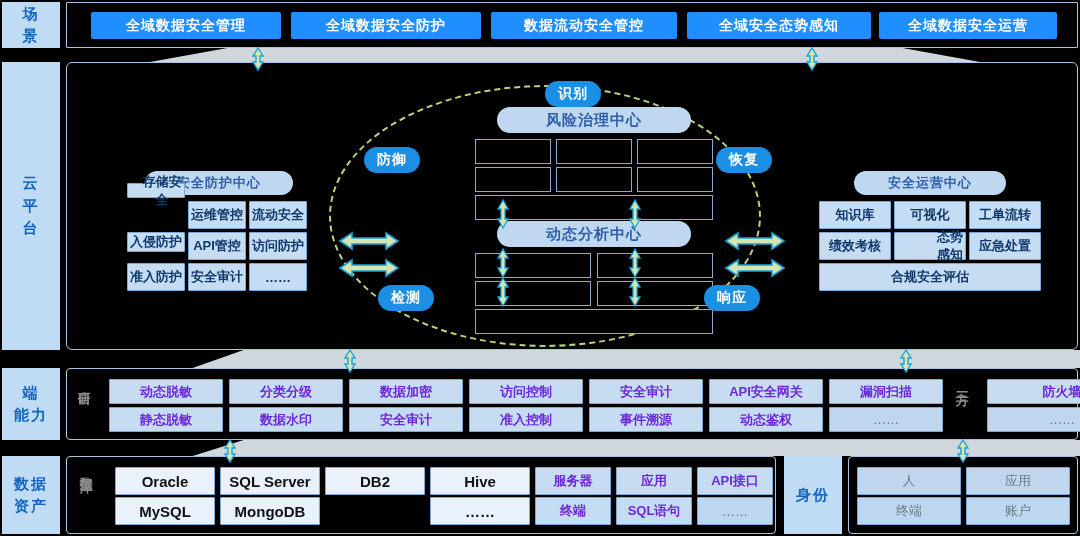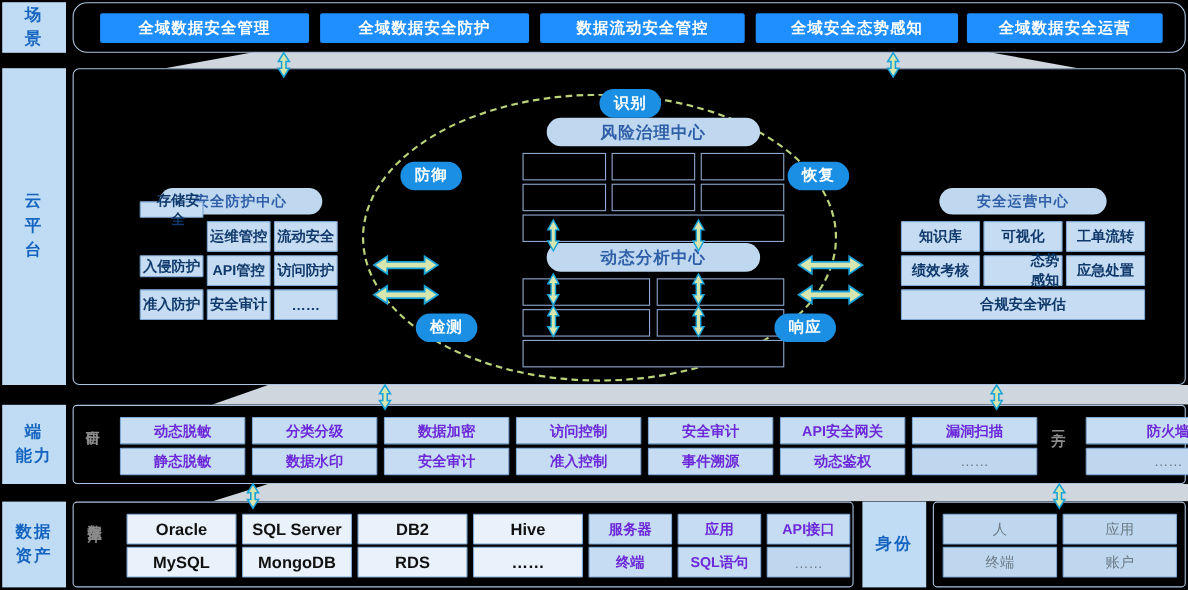--- a/index.html
+++ b/index.html
@@ -80,21 +80,21 @@
   <div class="abs trap" style="left:60px;top:350px;width:1020px;height:18px;clip-path:polygon(13% 100%,0 100%,100% 100%,100% 0,18% 0);"></div>
   <div class="abs trap" style="left:60px;top:440px;width:1020px;height:16px;clip-path:polygon(13% 100%,0 100%,100% 100%,100% 0,18% 0);"></div>
 
   <div class="abs rail ctr" style="left:2px;top:2px;width:58px;height:46px;">
     <div>
       <span>场</span>
       <span>景</span>
     </div>
   </div>
 
-  <div class="abs panel" style="left:66px;top:2px;width:1012px;height:46px;border-radius:13px;">
+  <div class="abs panel" style="left:66px;top:2px;width:1012px;height:46px;border-radius:1px;">
     <div class="abs scene-btn ctr" style="left:24px;top:9px;width:190px;height:27px;">全域数据安全管理</div>
     <div class="abs scene-btn ctr" style="left:224px;top:9px;width:190px;height:27px;">全域数据安全防护</div>
     <div class="abs scene-btn ctr" style="left:424px;top:9px;width:186px;height:27px;">数据流动安全管控</div>
     <div class="abs scene-btn ctr" style="left:620px;top:9px;width:184px;height:27px;">全域安全态势感知</div>
     <div class="abs scene-btn ctr" style="left:812px;top:9px;width:178px;height:27px;">全域数据安全运营</div>
   </div>
 
   <div class="abs rail ctr" style="left:2px;top:62px;width:58px;height:288px;">
     <div>
       <span>云</span>
@@ -224,21 +224,20 @@
     <div class="abs" style="left:48px;top:10px;width:100px;height:58px;">
       <div class="abs cell plain ctr" style="left:0;top:0;width:100px;height:28px;font-size:15px;">Oracle</div>
       <div class="abs cell plain ctr" style="left:0;top:30px;width:100px;height:28px;font-size:15px;">MySQL</div>
     </div>
     <div class="abs" style="left:153px;top:10px;width:100px;height:58px;">
       <div class="abs cell plain ctr" style="left:0;top:0;width:100px;height:28px;font-size:15px;">SQL Server</div>
       <div class="abs cell plain ctr" style="left:0;top:30px;width:100px;height:28px;font-size:15px;">MongoDB</div>
     </div>
     <div class="abs" style="left:258px;top:10px;width:100px;height:58px;">
       <div class="abs cell plain ctr" style="left:0;top:0;width:100px;height:28px;font-size:15px;">DB2</div>
-      <div class="abs cell plain ctr" style="left:0;top:30px;width:100px;height:28px;font-size:15px;">RDS</div>
     </div>
     <div class="abs" style="left:363px;top:10px;width:100px;height:58px;">
       <div class="abs cell plain ctr" style="left:0;top:0;width:100px;height:28px;font-size:15px;">Hive</div>
       <div class="abs cell plain ctr" style="left:0;top:30px;width:100px;height:28px;font-size:15px;">……</div>
     </div>
 
     <div class="abs" style="left:468px;top:10px;width:76px;height:58px;">
       <div class="abs cell ctr" style="left:0;top:0;width:76px;height:28px;">服务器</div>
       <div class="abs cell ctr" style="left:0;top:30px;width:76px;height:28px;">终端</div>
     </div>

